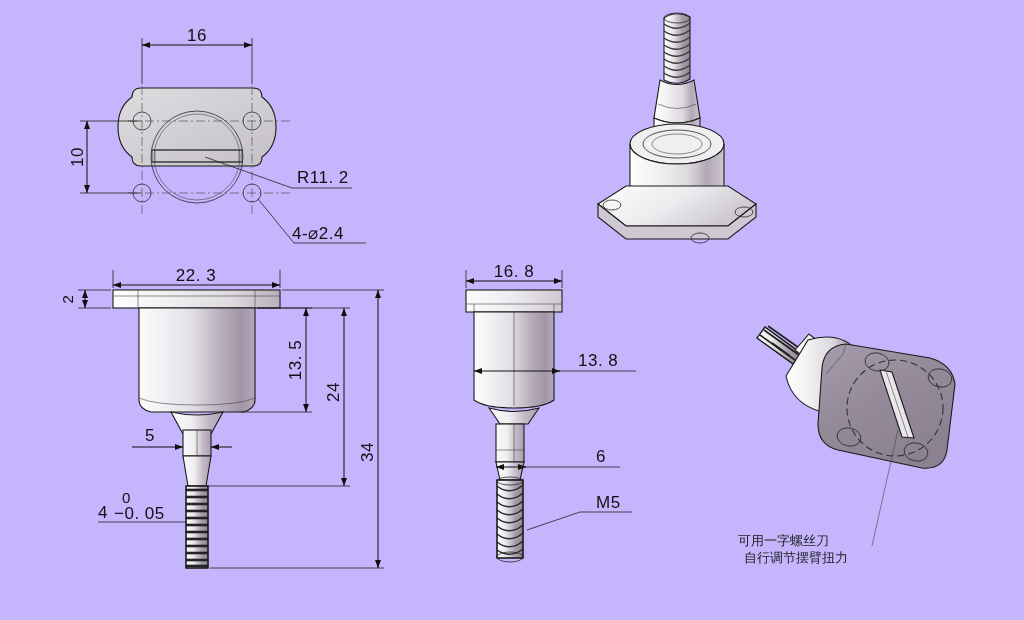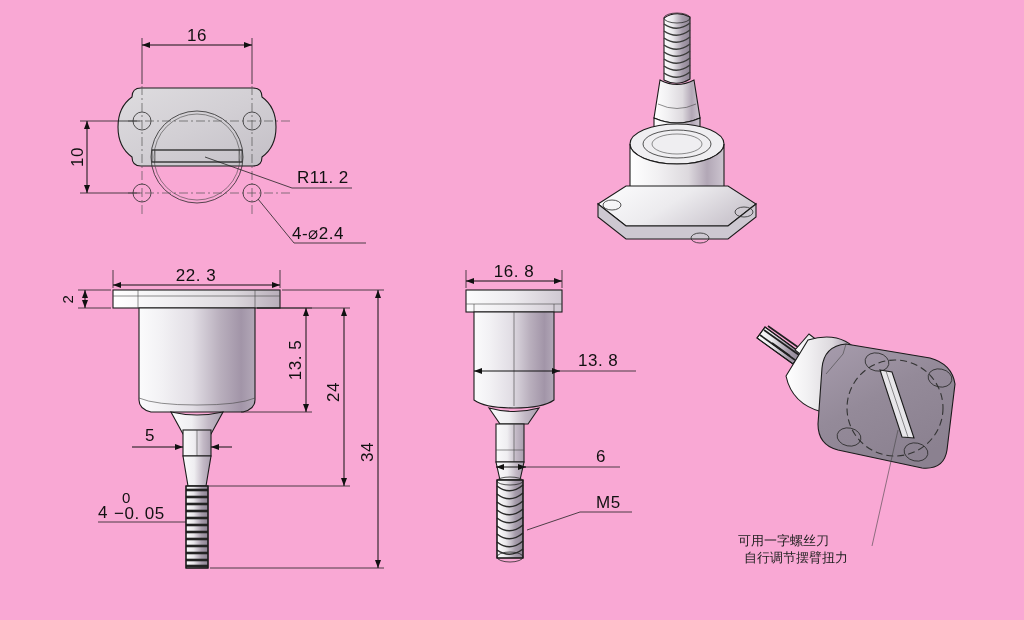--- a/index.html
+++ b/index.html
@@ -1,18 +1,18 @@
 <!DOCTYPE html>
 <html><head>
 <meta charset="utf-8">
 <style>
   html,body{margin:0;padding:0;background:#ffffff;}
   body{width:1024px;height:620px;overflow:hidden;
        font-family:"Liberation Sans","DejaVu Sans",sans-serif;color:#1a1a1a;}
-  #sheet{position:relative;width:1024px;height:620px;background:#f9a8d4;}
+  #sheet{position:relative;width:1024px;height:620px;background:#c4b5fd;}
   svg{display:block;}
   .dimtxt{font-family:"Liberation Sans","DejaVu Sans",sans-serif;font-size:17px;fill:#111;letter-spacing:.5px;}
   .dimtxt-s{font-size:15px;}
   .cn{font-family:"DejaVu Sans","Liberation Sans",sans-serif;font-size:13px;fill:#222;}
   .ln{stroke:#111;stroke-width:1;fill:none;}
   .ln-thin{stroke:#222;stroke-width:.8;fill:none;}
   .ln-hair{stroke:#444;stroke-width:.6;fill:none;}
   .center{stroke:#555;stroke-width:.7;fill:none;stroke-dasharray:9 3 2 3;}
   .body-out{stroke:#1b1b1b;stroke-width:1.1;}
   .edge{stroke:#2a2a2a;stroke-width:.8;fill:none;}

